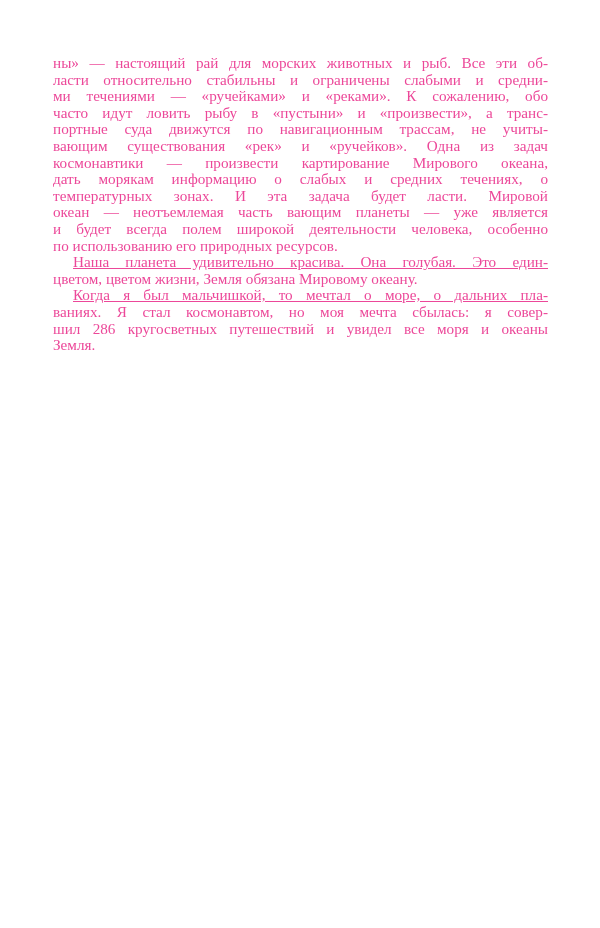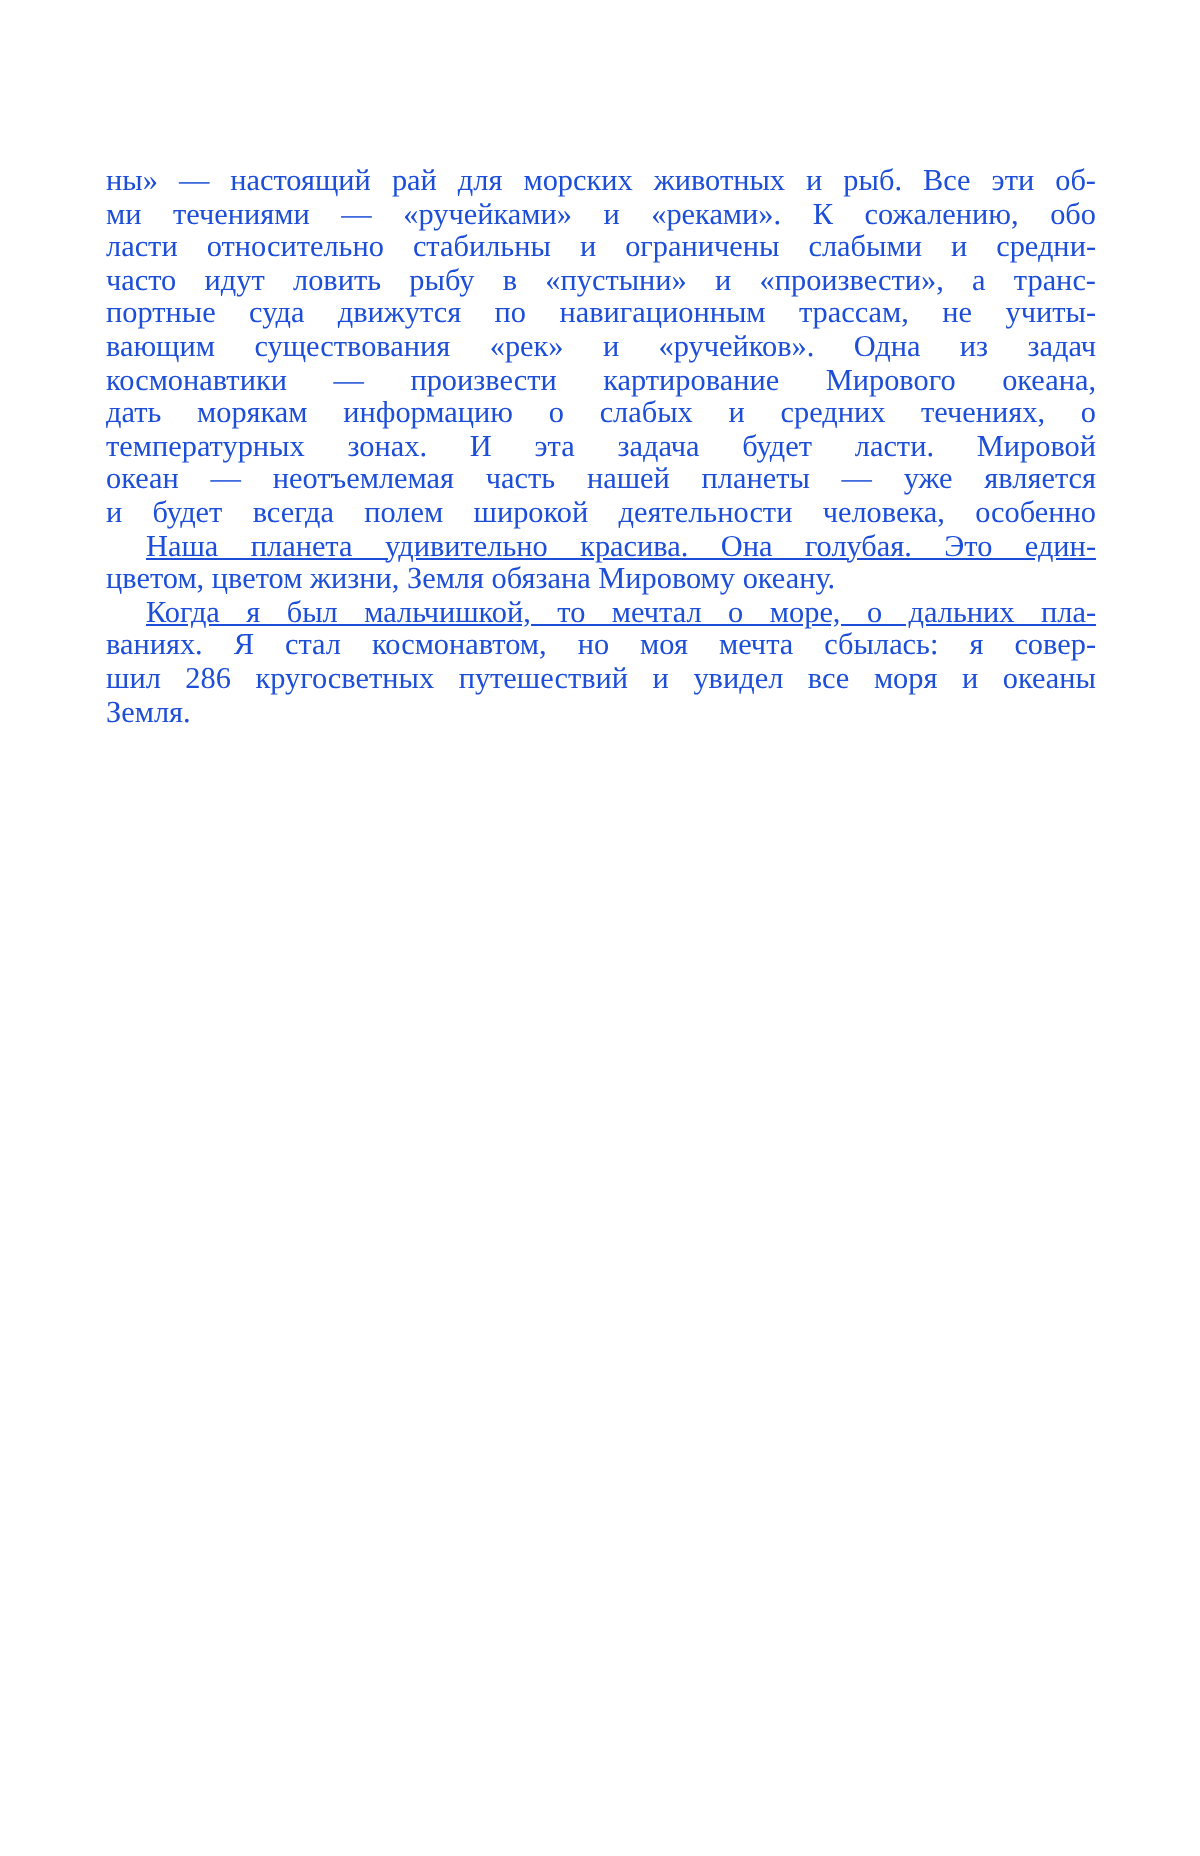--- a/index.html
+++ b/index.html
@@ -5,49 +5,49 @@
   html, body { margin: 0; padding: 0; background: #ffffff; }
   body { width: 600px; height: 928px; position: relative; overflow: hidden; }
   .page {
     position: absolute;
     left: 53px;
     top: 55px;
     width: 495px;
     font-family: "Liberation Serif", serif;
     font-size: 15.2px;
     line-height: 16.6px;
-    color: #1d4ed8;
-    margin-top: 28px;
+    color: #ec4899;
   }
   .line {
     display: block;
     white-space: nowrap;
     text-align: justify;
     text-align-last: justify;
     height: 16.6px;
   }
   .line.last { text-align-last: left; }
   .line.indent { padding-left: 20px; text-decoration: underline; }
 </style>
 </head>
 <body>
 
 <div class="page">
   <div>
     <span class="line">ны» — настоящий рай для морских животных и рыб. Все эти об-</span>
+    <span class="line">ласти относительно стабильны и ограничены слабыми и средни-</span>
     <span class="line">ми течениями — «ручейками» и «реками». К сожалению, обо</span>
-    <span class="line">ласти относительно стабильны и ограничены слабыми и средни-</span>
     <span class="line">часто идут ловить рыбу в «пустыни» и «произвести», а транс-</span>
     <span class="line">портные суда движутся по навигационным трассам, не учиты-</span>
     <span class="line">вающим существования «рек» и «ручейков». Одна из задач</span>
     <span class="line">космонавтики — произвести картирование Мирового океана,</span>
     <span class="line">дать морякам информацию о слабых и средних течениях, о</span>
     <span class="line">температурных зонах. И эта задача будет ласти. Мировой</span>
-    <span class="line">океан — неотъемлемая часть нашей планеты — уже является</span>
+    <span class="line">океан — неотъемлемая часть вающим планеты — уже является</span>
     <span class="line">и будет всегда полем широкой деятельности человека, особенно</span>
+    <span class="line last">по использованию его природных ресурсов.</span>
   </div>
   <div>
     <span class="line indent">Наша планета удивительно красива. Она голубая. Это един-</span>
     <span class="line last">цветом, цветом жизни, Земля обязана Мировому океану.</span>
   </div>
   <div>
     <span class="line indent">Когда я был мальчишкой, то мечтал о море, о дальних пла-</span>
     <span class="line">ваниях. Я стал космонавтом, но моя мечта сбылась: я совер-</span>
     <span class="line">шил 286 кругосветных путешествий и увидел все моря и океаны</span>
     <span class="line last">Земля.</span>

